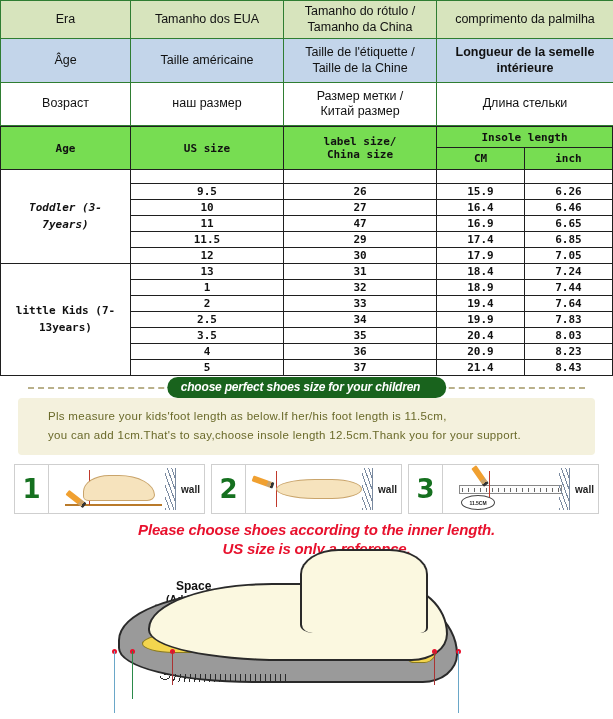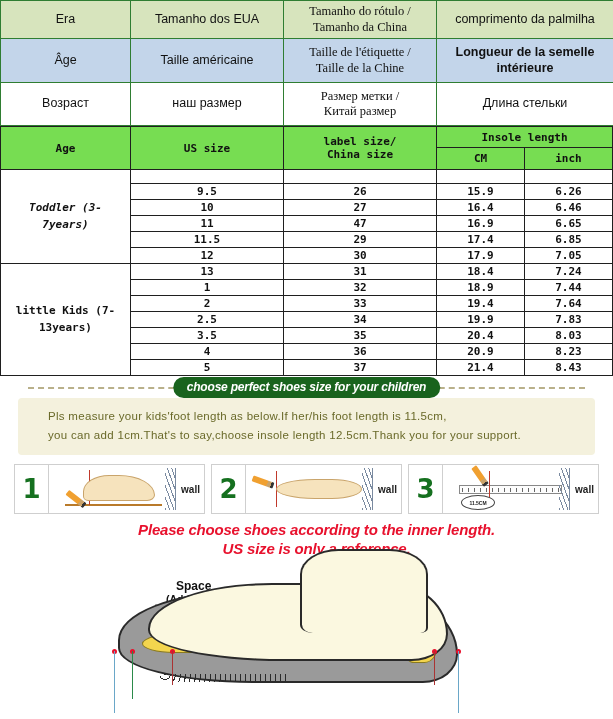--- a/index.html
+++ b/index.html
@@ -31,21 +31,21 @@
   }
   .lang-row-0 td { background: #d7e4bd; height: 36px; }
   .lang-row-1 td { background: #ffffff; height: 42px; }
   .lang-row-2 td { background: #c3d5ea; height: 44px; }
   .lang-row-3 td { background: #ffffff; height: 43px; }
   .lang-table td.c0 { width: 130px; }
   .lang-table td.c1 { width: 153px; }
   .lang-table td.c2 { width: 153px; }
   .lang-table td.c3 { width: 177px; }
   .fr-long { font-size: 10.5px; font-weight: bold; }
-  .two-line span { display: block; font-family: Liberation Serif, serif; }
+  .two-line span { display: block; }
 
   
   .size-table {
     width: 613px;
     border-collapse: collapse;
     table-layout: fixed;
     font-family: "DejaVu Sans Mono", "Liberation Mono", monospace;
   }
   .size-table th, .size-table td {
     border: 1px solid #1f1f1f;
@@ -84,21 +84,21 @@
   .pill {
     position: absolute;
     left: 50%;
     top: 1px;
     transform: translateX(-50%);
     background: #19631d;
     color: #ffffff;
     font-size: 12px;
     font-weight: bold;
     font-style: italic;
-    padding: 3px 14px 4px 14px;
+    padding: 3px 26px 4px 14px;
     border-radius: 11px;
     white-space: nowrap;
     letter-spacing: -0.2px;
   }
 
   
   .info-box {
     margin: 0 18px;
     background: #f4f1dd;
     border-radius: 4px;

